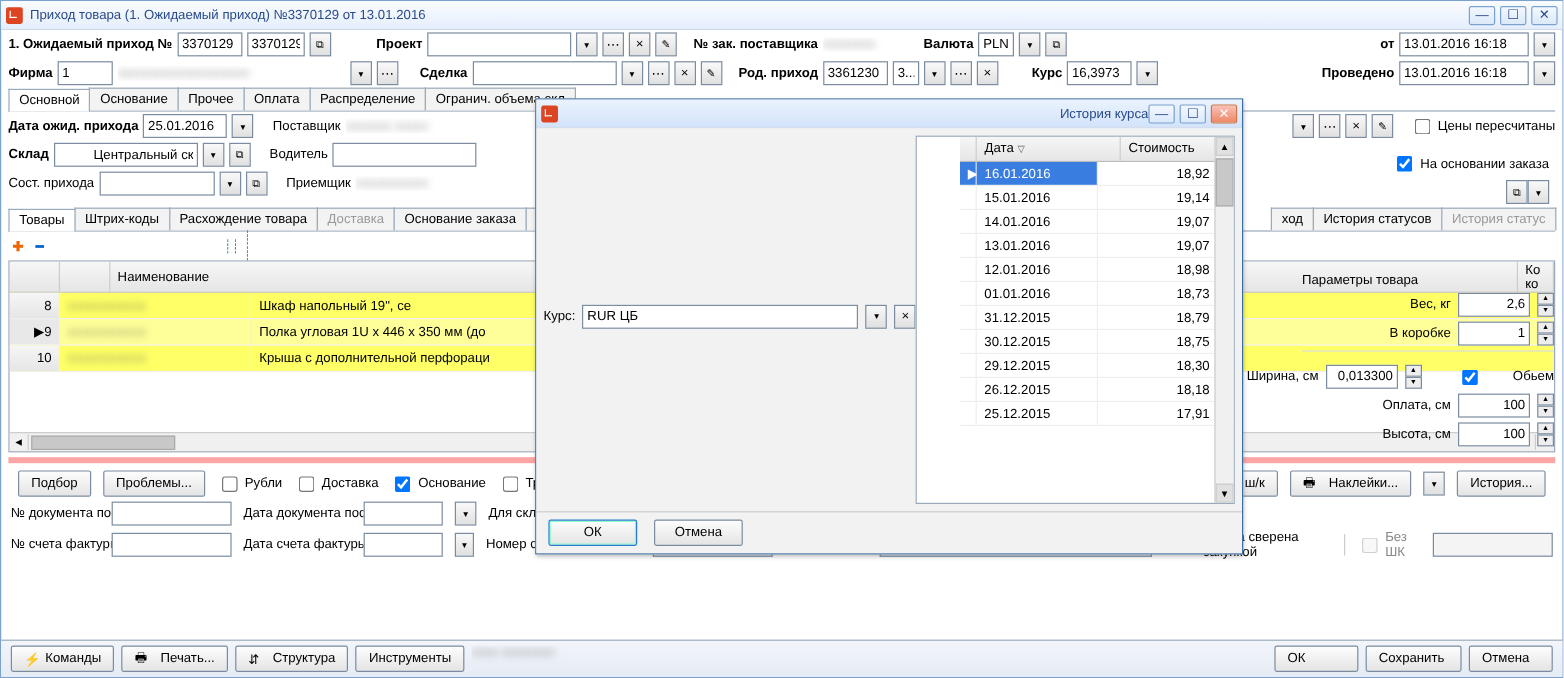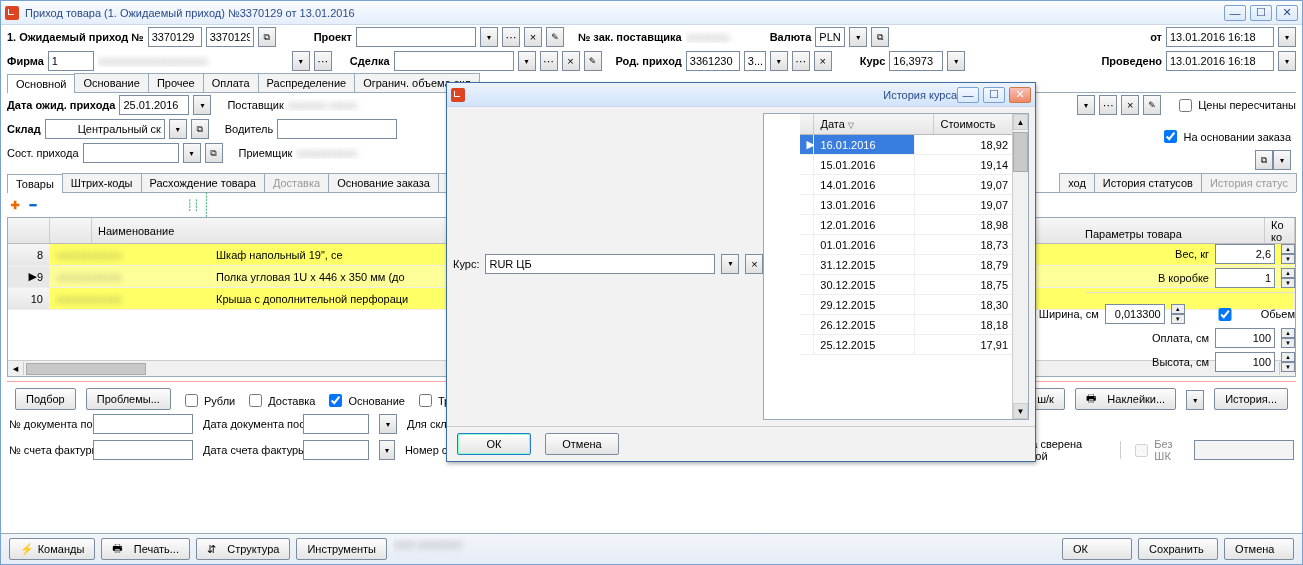--- a/index.html
+++ b/index.html
@@ -300,21 +300,21 @@
     <div class="prow">
         <span class="lbl">Высота, см</span>
         <input type="text" value="100" style="">
         <div class="stepper">
           <div class="sb">▲</div>
           <div class="sb">▼</div>
         </div>
       </div>
   </div>
 
-  <div class="hsplit" style="border-top:1px solid #fca5a5; margin:4px 6px 0 6px; padding-top:6px;align-items:flex-end;">
+  <div class="hsplit" style="border-top:5px solid #fca5a5; margin:4px 6px 0 6px; padding-top:6px;">
     <button class="btn">Подбор</button>
     <button class="btn">Проблемы...</button>
     <label class="chk">
         <input type="checkbox" style="">
         <span>Рубли</span>
       </label>
     <label class="chk">
         <input type="checkbox" style="">
         <span>Доставка</span>
       </label>

